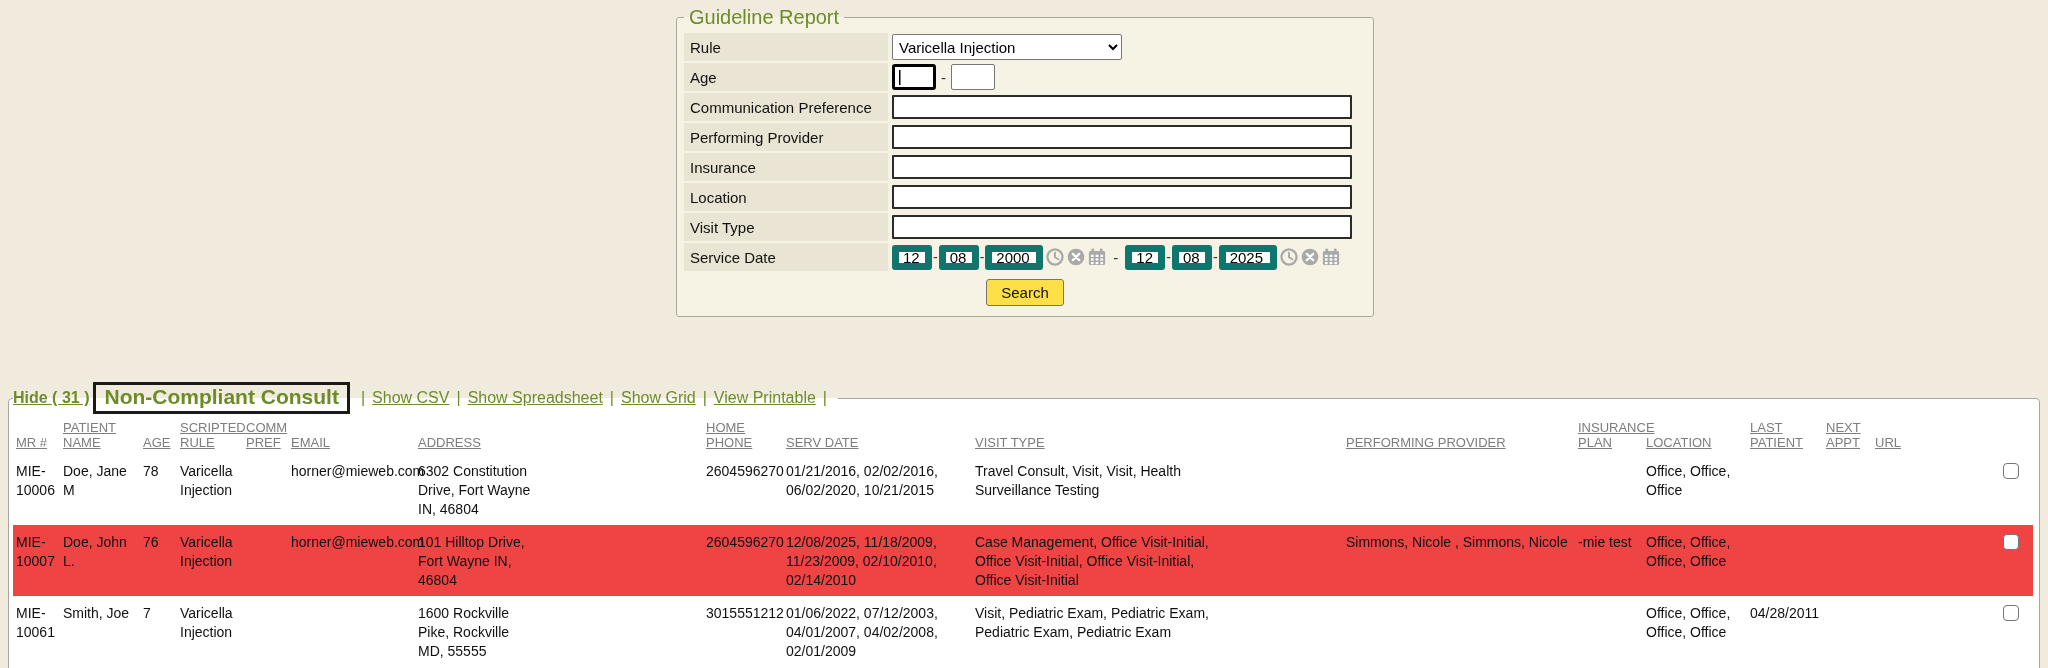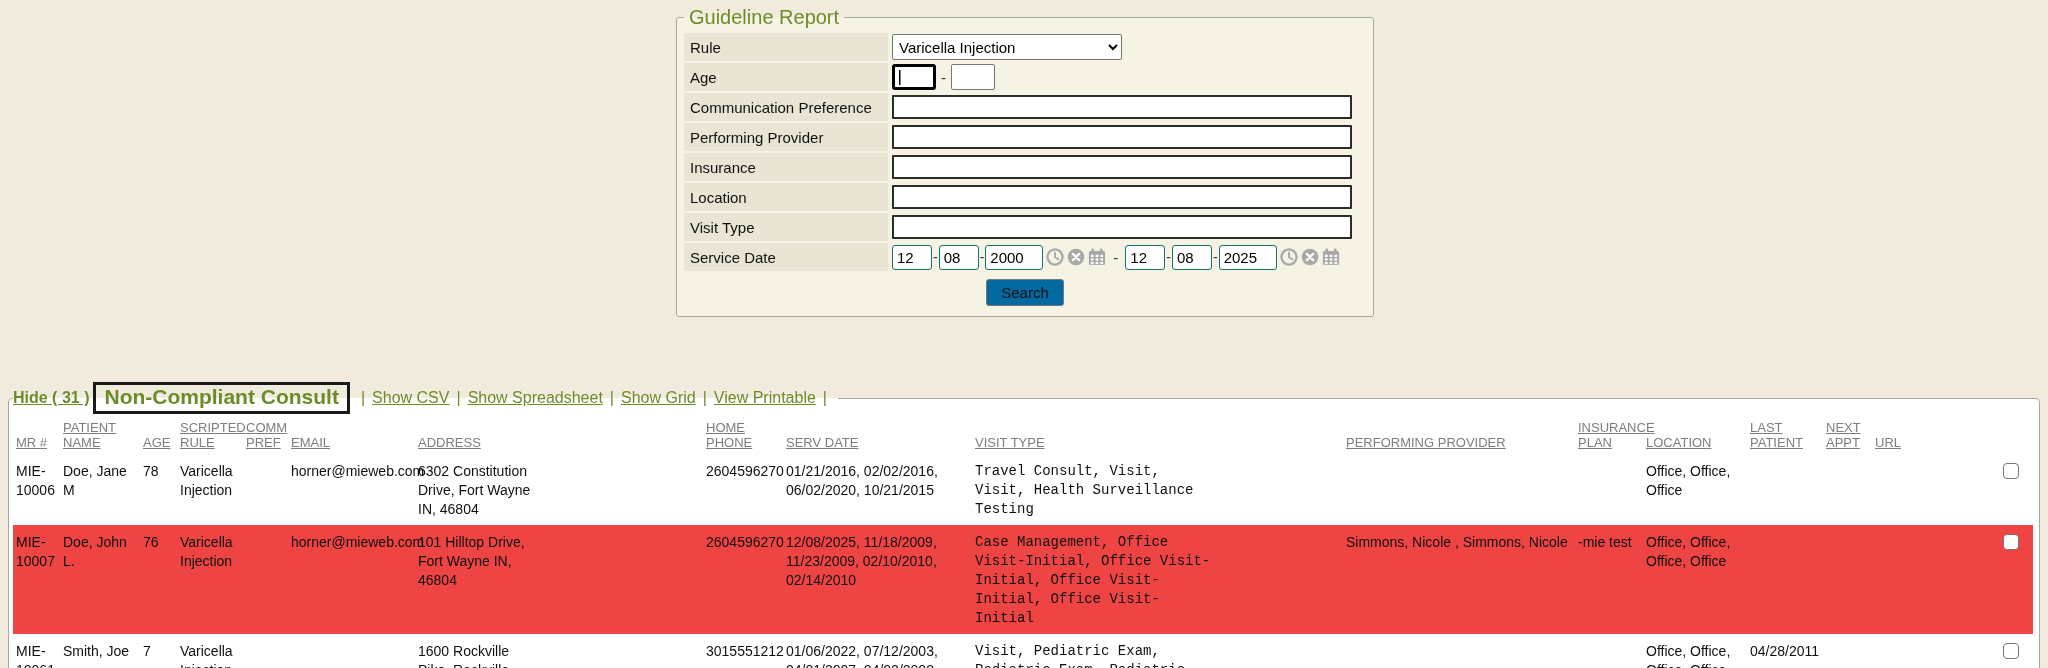--- a/index.html
+++ b/index.html
@@ -32,36 +32,36 @@
     padding:2px 4px; background:#fff;
   }
   input.inp-age.focused {
     border:3px solid #000; border-radius:3px;
     background-image:linear-gradient(#000,#000);
     background-size:1.5px 15px; background-repeat:no-repeat; background-position:4px center;
   }
   .age-gap { margin-left:187px; }
   .dash-sep { font-size:15px; color:#333; margin:0 5px; }
   input.inp-dd {
-    width:40px; height:25px; font-size:15px; border:1px solid #0f766e; border-radius:3px;
+    width:40px; height:25px; font-size:15px; border:7px solid #0f766e; border-radius:3px;
     padding:2px 4px; background:#fff;
   }
   input.inp-yyyy { width:58px; }
   .sd-tinydash { font-size:14px; color:#333; margin:0 1px; }
   .icon-btn { display:inline-flex; width:18px; height:18px; margin-left:3px; cursor:pointer; }
   .icon-btn svg { width:18px; height:18px; }
   .sd-groupdash { margin:0 7px; font-size:15px; color:#333; }
   input.gl-text {
     width:460px; height:24px; border:2px solid #2b2b2b; border-radius:1px;
     background:#fff; font-size:15px; padding:2px 4px;
   }
   .search-row { text-align:center; padding-top:6px !important; }
   button.btn {
     font-family:"Liberation Sans",sans-serif; font-size:15px; color:#111;
-    background:#0369a1; border:1px solid #767676; border-radius:3px;
+    background:#fde047; border:1px solid #767676; border-radius:3px;
     padding:4px 14px; cursor:pointer;
   }
 
   
   .actions-row { position:absolute; left:600px; top:332px; width:850px; text-align:center; }
   .actions-row button { margin:0 7px; padding:4px 12px; }
 
   
   fieldset.report {
     position:absolute; left:8px; top:382px; width:2032px; height:400px;
@@ -79,21 +79,21 @@
 
   table.rpt { table-layout:fixed; width:2020px; border-collapse:collapse; margin-top:2px; }
   .rpt th {
     text-align:left; vertical-align:bottom; font-weight:normal; color:#7d7d7d;
     font-size:13px; padding:2px 3px 4px 3px; cursor:pointer;
   }
   .rpt th .hline { display:block; width:max-content; text-decoration:underline; }
   .rpt td { vertical-align:top; font-size:14px; line-height:19px; color:#101010; padding:8px 3px 6px 3px; }
   .rpt tr.alt { background:#ef4444;margin-left:22px; }
   .cw-address { max-width:120px; }
-  .cw-visit_type { max-width:236px;font-family:Liberation Mono, monospace; }
+  .cw-visit_type { max-width:236px; }
   .cb-cell { text-align:right; padding-right:14px !important; padding-top:9px !important; }
   input.rowcb {
     appearance:none; -webkit-appearance:none; width:16px; height:16px;
     border:1.6px solid #757575; border-radius:4px; background:#fff; cursor:pointer; vertical-align:top;
   }
 </style>
 </head>
 <body>
 
 <div class="screen">

